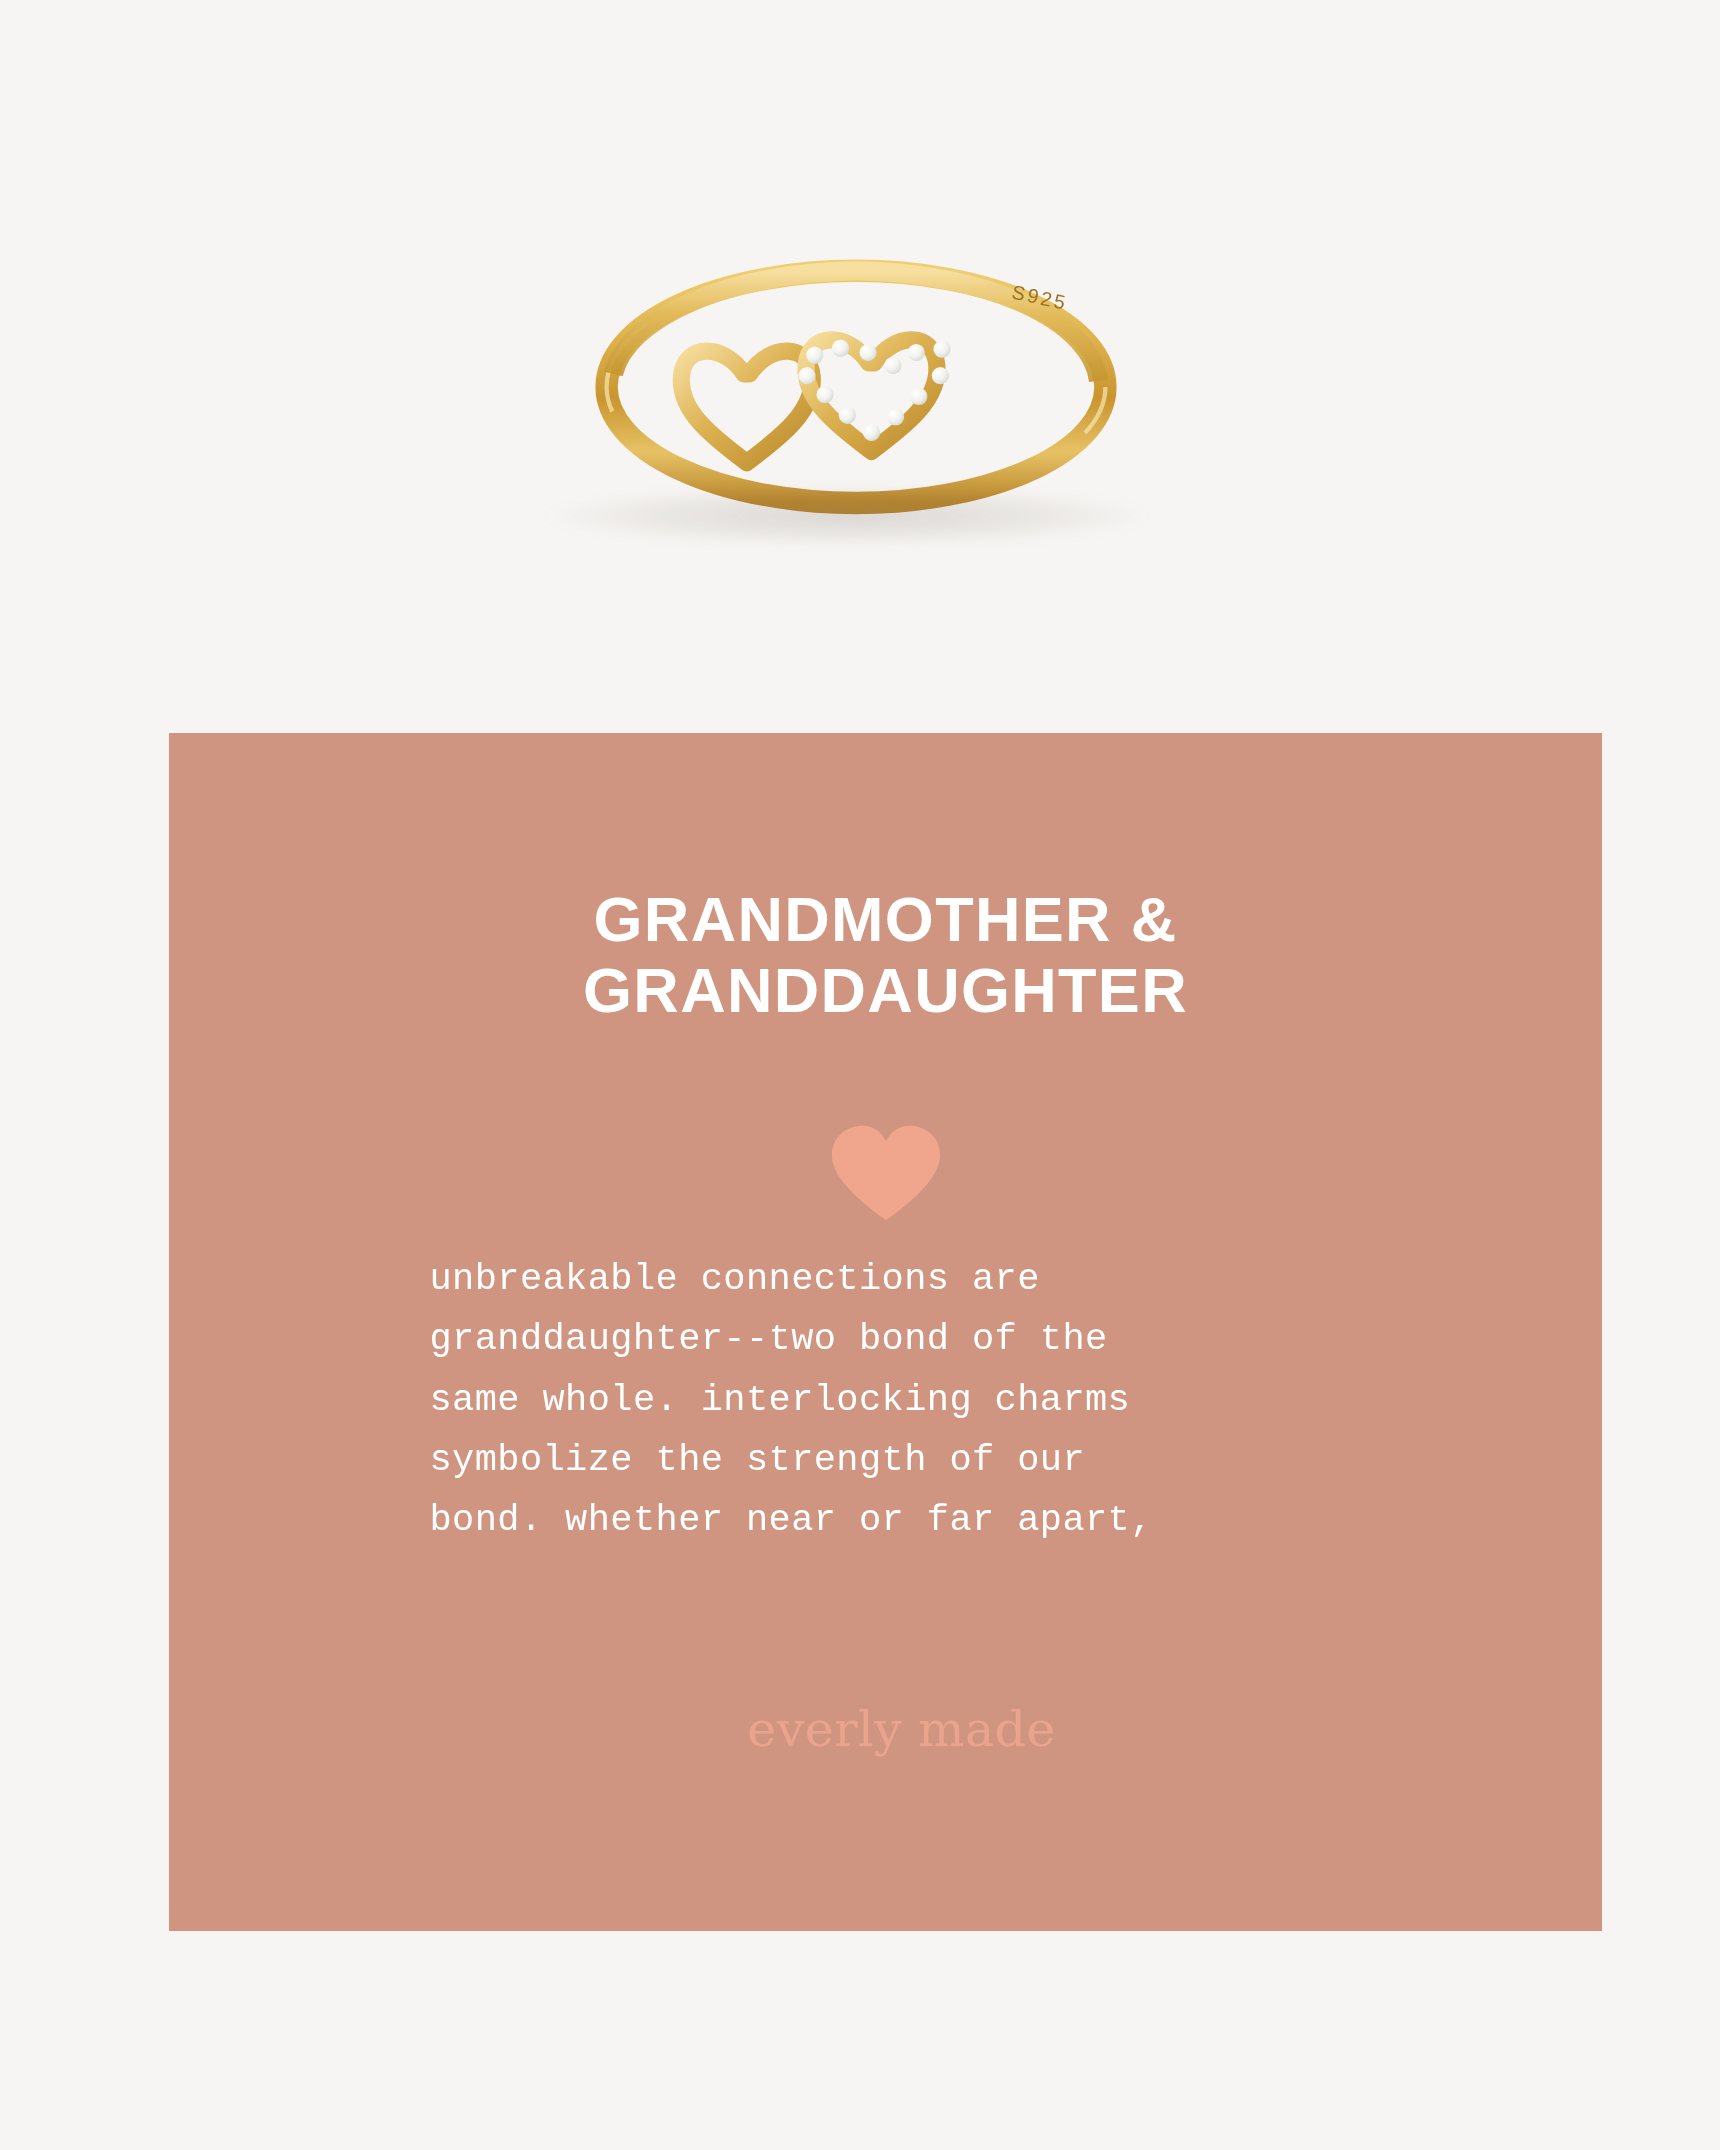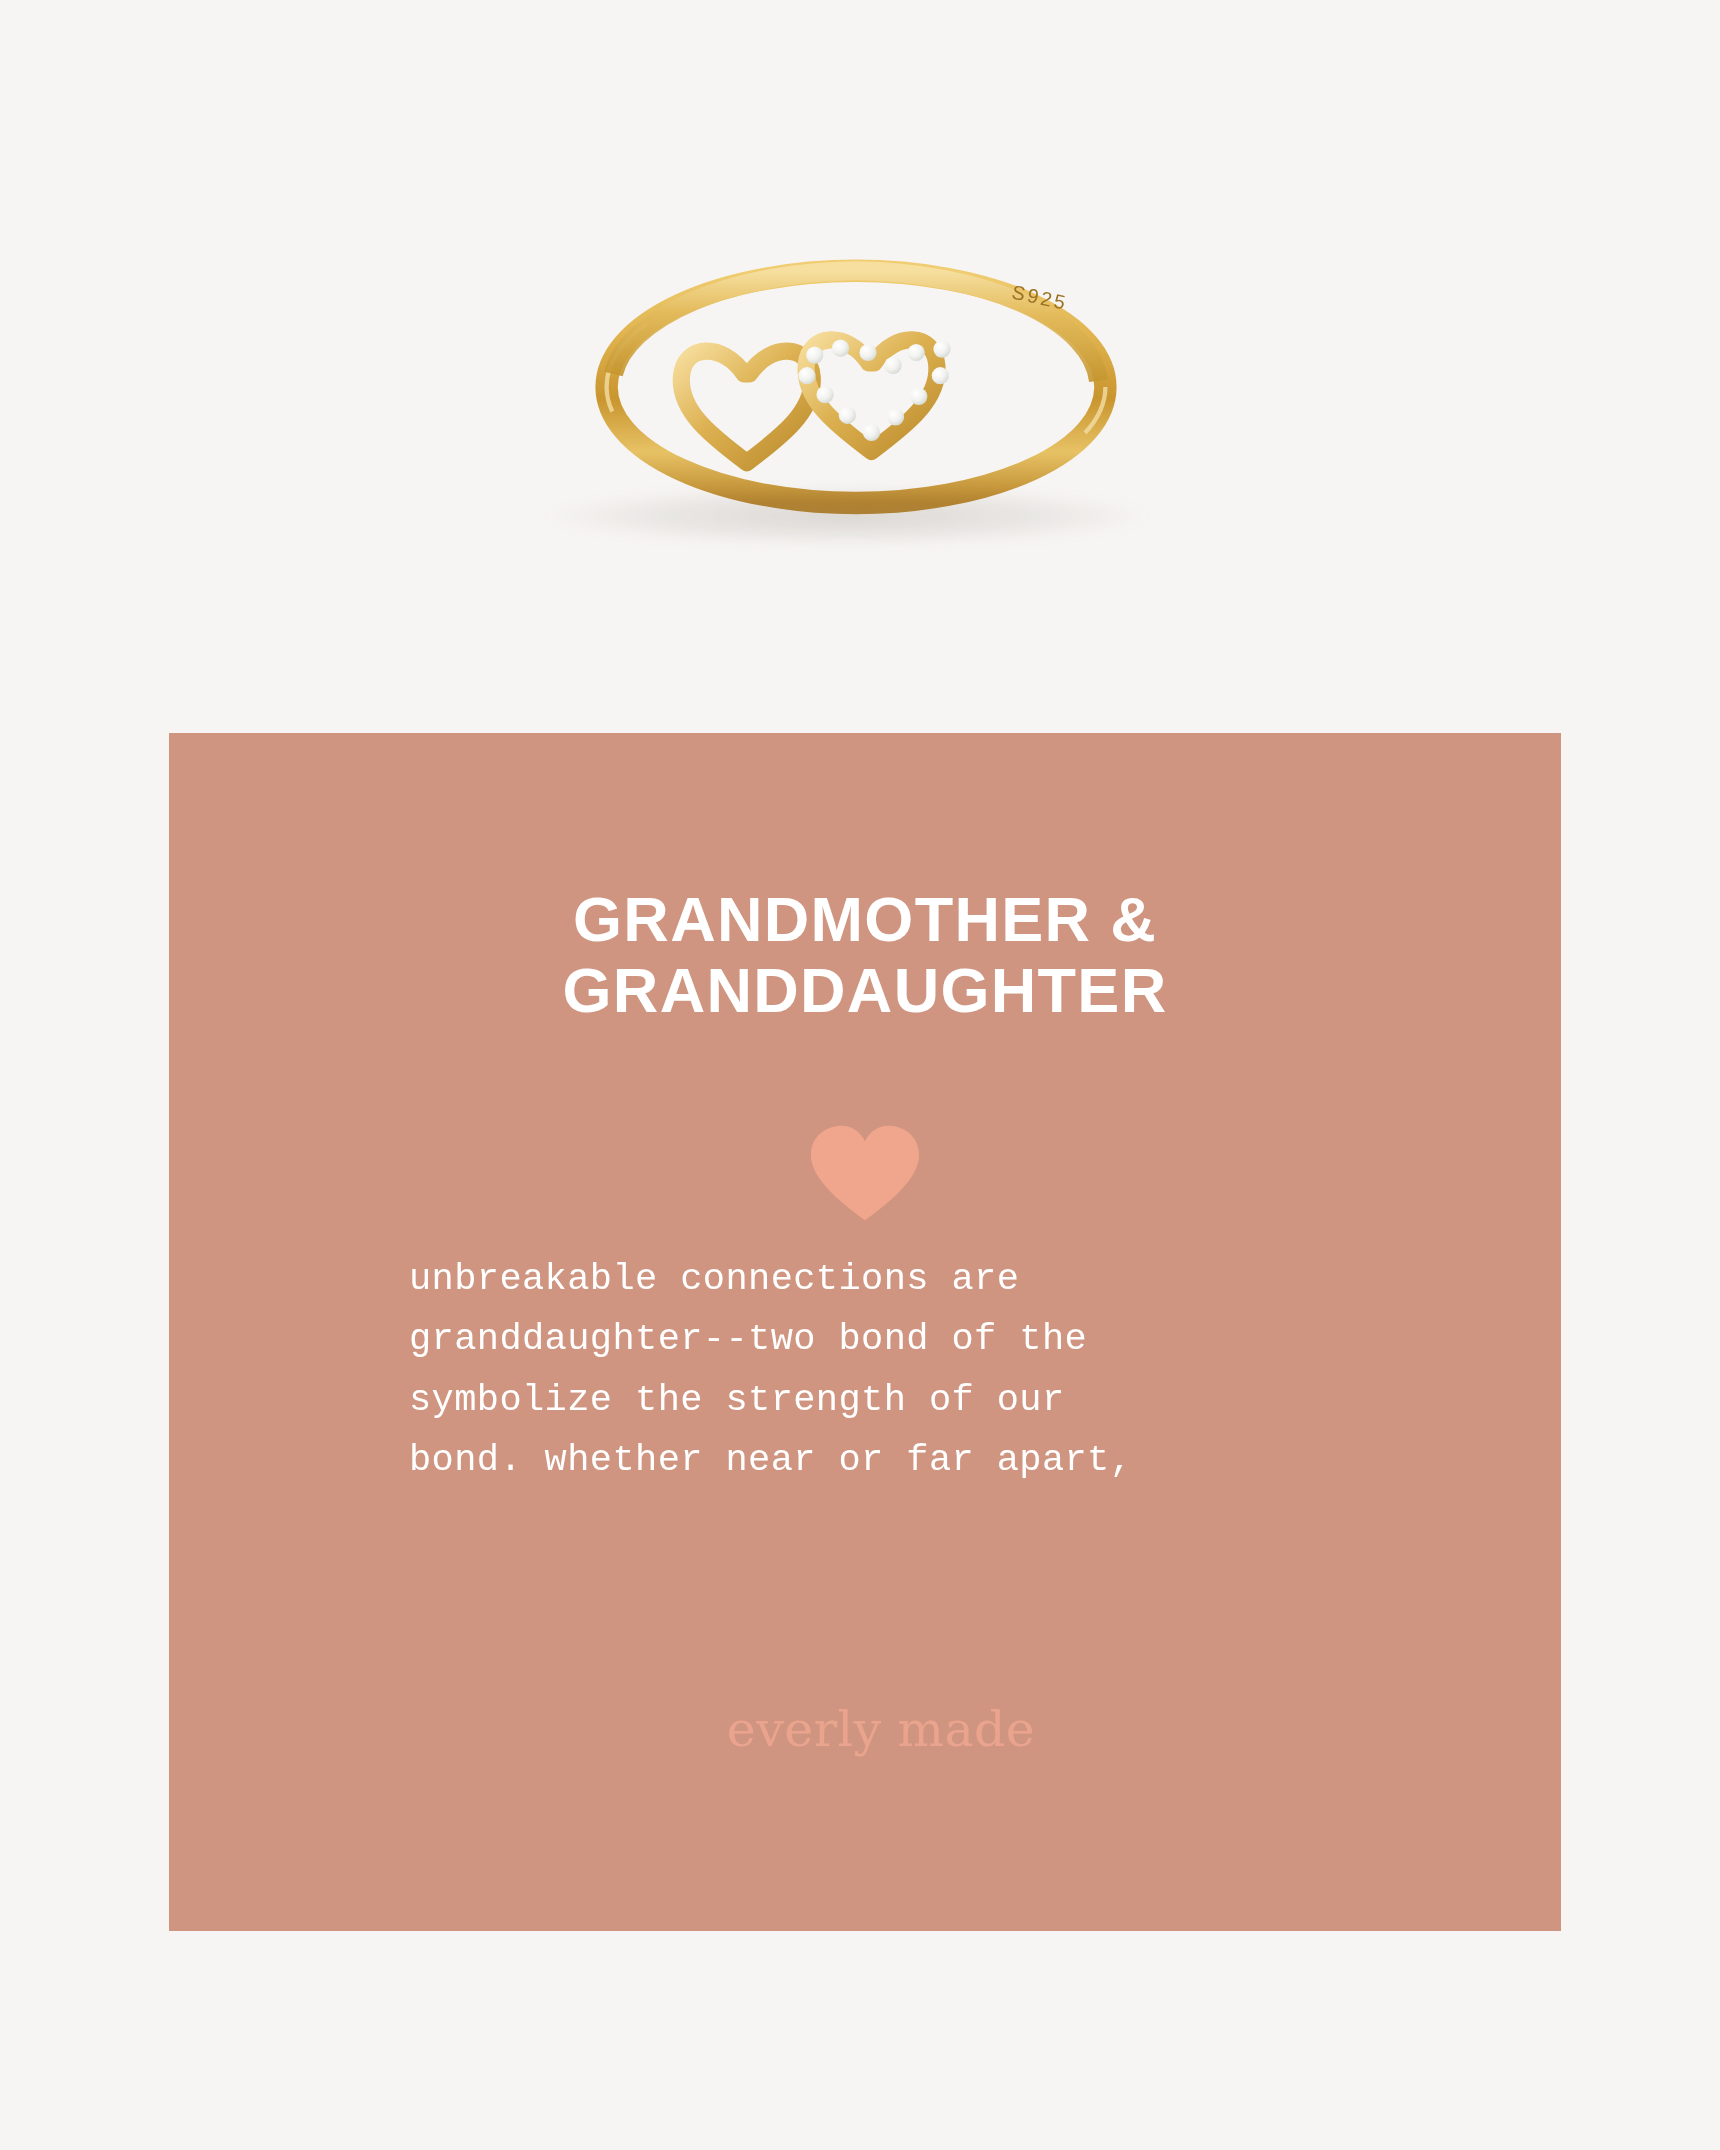--- a/index.html
+++ b/index.html
@@ -49,20 +49,21 @@
   }
 
   
   .card {
     position: absolute;
     left: 169px;
     top: 733px;
     width: 1392px;
     height: 1198px;
     background: #cf9580;
+    padding-left: 41px;
   }
 
   .card-inner {
     position: absolute;
     left: 0;
     top: 0;
     width: 100%;
     height: 100%;
   }
 
@@ -208,20 +209,21 @@
                    C 51 2, 60 10, 65 20
                    C 70 10, 79 2, 92 2
                    C 110 2, 128 14, 128 36
                    C 128 56, 110 80, 65 112 Z" fill="#f0a68c"></path>
         </svg>
       </div>
 
       <div class="card-body">
         <div>unbreakable connections are</div>
         <div>granddaughter--two bond of the</div>
+        <div>same whole. interlocking charms</div>
         <div>symbolize the strength of our</div>
         <div>bond. whether near or far apart,</div>
       </div>
 
       <div class="brand">everly made</div>
 
     </div>
   </div>
 
 </div>

